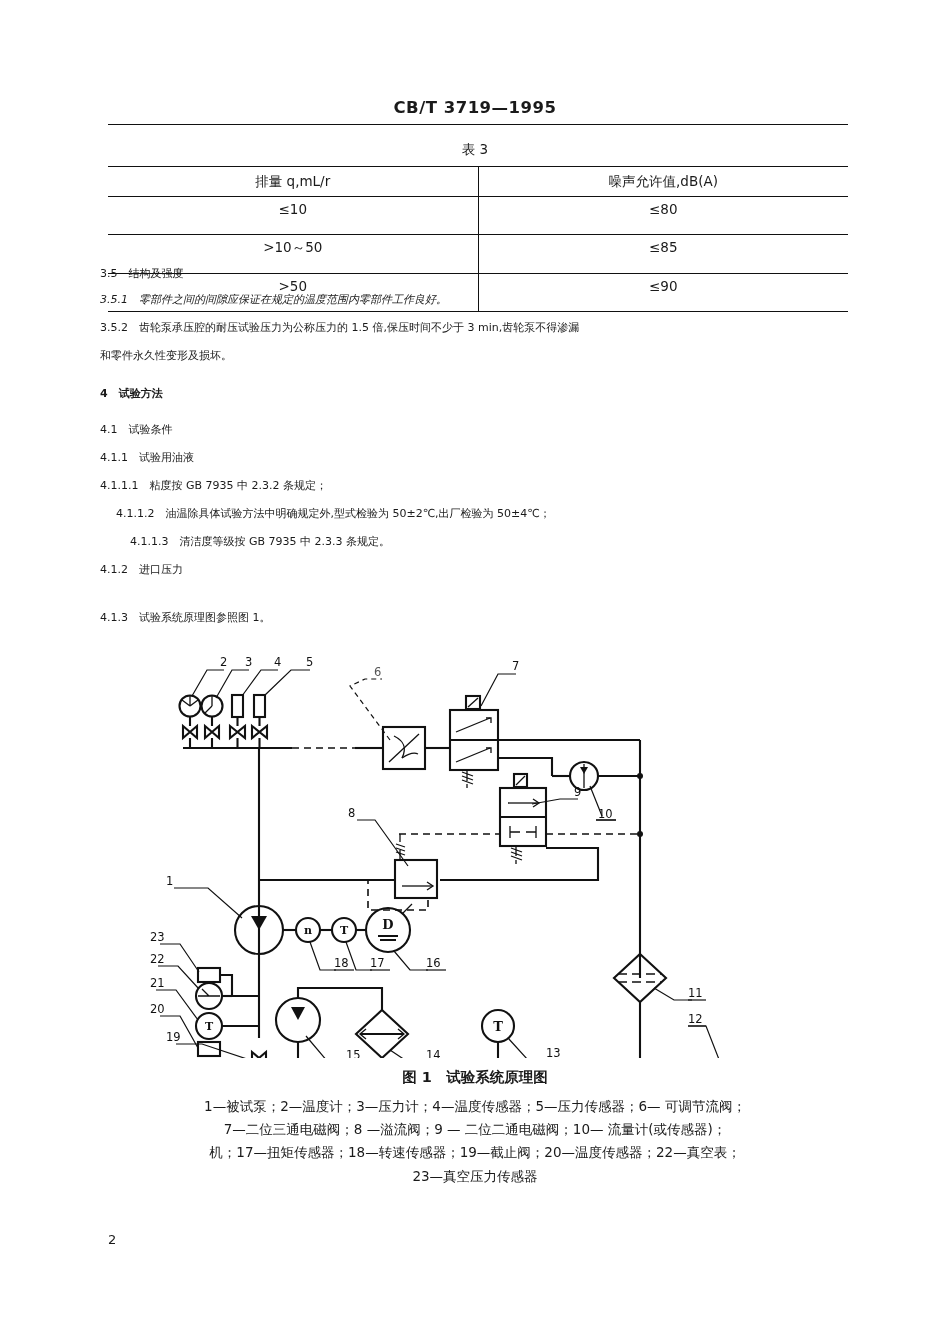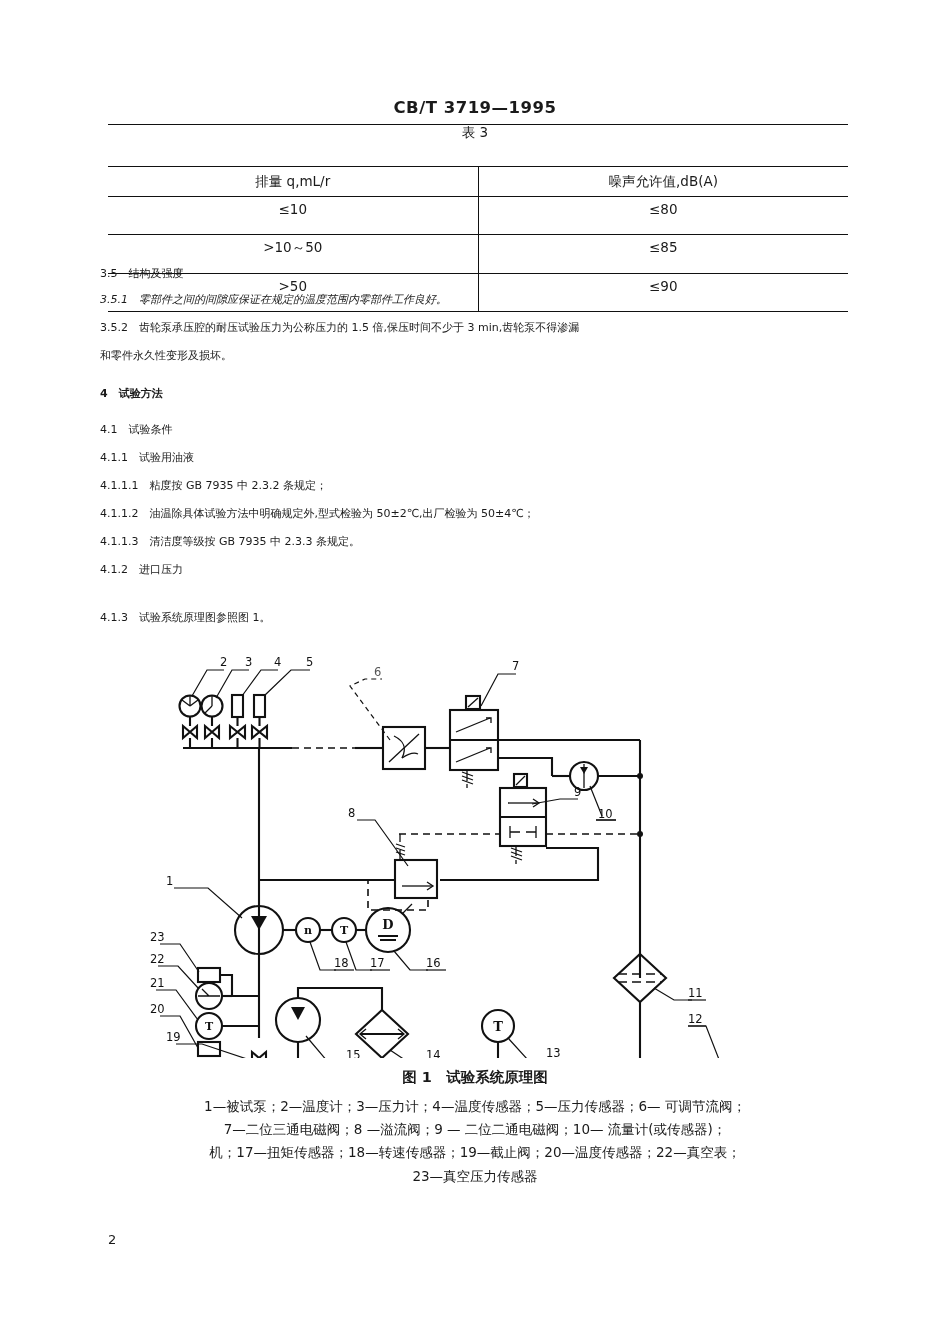--- a/index.html
+++ b/index.html
@@ -37,21 +37,21 @@
     position: absolute;
     left: 108px; top: 124px;
     width: 740px;
     height: 0;
     border-top: 1.6px solid #111;
   }
 
   
   .tbl-title {
     position: absolute;
-    left: 0; top: 124px;
+    left: 0; top: 141px;
     width: 950px;
     text-align: center;
     font-size: 13.5px;
   }
   table.t3 {
     position: absolute;
     left: 108px;
     top: 166px;
     width: 740px;
     border-collapse: collapse;
@@ -154,22 +154,22 @@
 
   <div class="body-text">
     <p class="ln" style="margin-top:0;height:26px;">3.5 结构及强度</p>
     <p class="ln" style="height:28px;font-style:italic;">3.5.1 零部件之间的间隙应保证在规定的温度范围内零部件工作良好。</p>
     <p class="ln" style="height:28px;">3.5.2 齿轮泵承压腔的耐压试验压力为公称压力的 1.5 倍,保压时间不少于 3 min,齿轮泵不得渗漏</p>
     <p class="ln" style="height:38px;">和零件永久性变形及损坏。</p>
     <p class="ln bold" style="height:36px;">4 试验方法</p>
     <p class="ln" style="height:28px;">4.1 试验条件</p>
     <p class="ln" style="height:28px;">4.1.1 试验用油液</p>
     <p class="ln" style="height:28px;">4.1.1.1 粘度按 GB 7935 中 2.3.2 条规定；</p>
-    <p class="ln" style="height:28px;">4.1.1.2 油温除具体试验方法中明确规定外,型式检验为 50±2℃,出厂检验为 50±4℃；</p>
-    <p class="ln" style="height:28px;">4.1.1.3 清洁度等级按 GB 7935 中 2.3.3 条规定。</p>
+    <p class="ln" style="height:28px;margin-left:16px;">4.1.1.2 油温除具体试验方法中明确规定外,型式检验为 50±2℃,出厂检验为 50±4℃；</p>
+    <p class="ln" style="height:28px;margin-left:30px;">4.1.1.3 清洁度等级按 GB 7935 中 2.3.3 条规定。</p>
     <p class="ln" style="height:28px;">4.1.2 进口压力</p>
     <p class="ln" style="height:28px;margin-top:20px;">4.1.3 试验系统原理图参照图 1。</p>
   </div>
 
   <div class="figwrap">
     <svg width="660" height="410" viewBox="0 0 660 410">
       <defs>
         <style>
           .l  { stroke:#111; stroke-width:2.1; fill:none; }
           .lt { stroke:#111; stroke-width:1.3; fill:none; }

